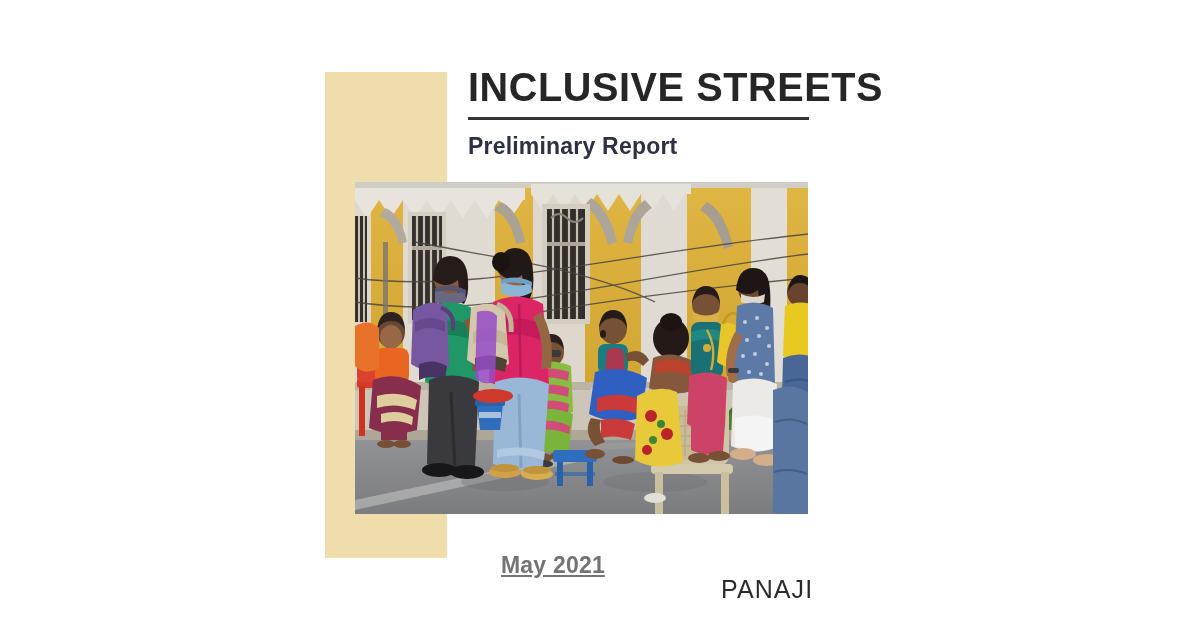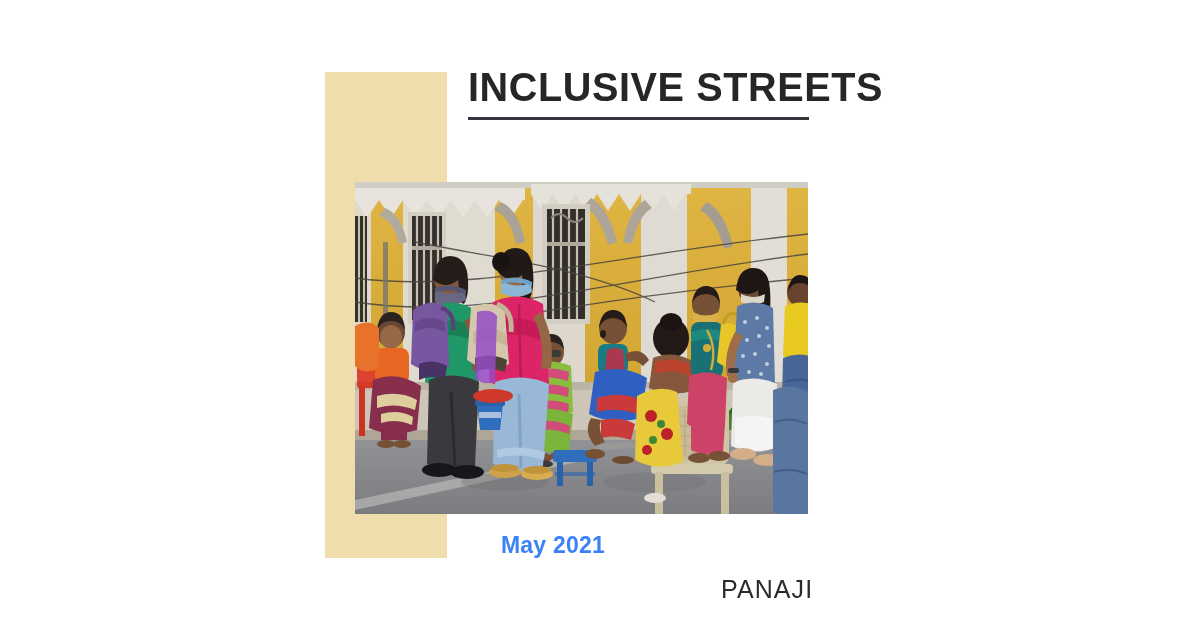--- a/index.html
+++ b/index.html
@@ -78,26 +78,27 @@
   #cover-photo svg {
     display: block;
     width: 453px;
     height: 332px;
   }
 
   
   #footer-date {
     position: absolute;
     left: 501px;
-    top: 532px;
+    top: 552px;
     font-family: "Liberation Sans", sans-serif;
     font-size: 23px;
     font-weight: 700;
-    color: #3b82f6;
+    color: #737373;
     letter-spacing: 0.2px;
+    text-decoration: underline;
   }
   #footer-city {
     position: absolute;
     left: 721px;
     top: 530px;
     font-family: "Liberation Sans", sans-serif;
     font-size: 25px;
     font-weight: 400;
     color: #2b2b2b;
     letter-spacing: 1.1px;
@@ -107,20 +108,21 @@
 </head>
 <body>
 
 <div id="cover">
 
   <div id="accent-band"></div>
 
   <div id="title-block">
     <div id="report-title">INCLUSIVE STREETS</div>
     <div id="title-rule"></div>
+    <div id="report-subtitle">Preliminary Report</div>
   </div>
 
   <div id="cover-photo">
     <svg viewBox="0 0 453 332" xmlns="http://www.w3.org/2000/svg">
       <defs>
         <clipPath id="frame">
             <rect x="0" y="0" width="453" height="332"></rect>
           </clipPath>
         <linearGradient id="road" x1="0" y1="0" x2="0" y2="1">
           <stop offset="0" stop-color="#9a9ca0"></stop>

